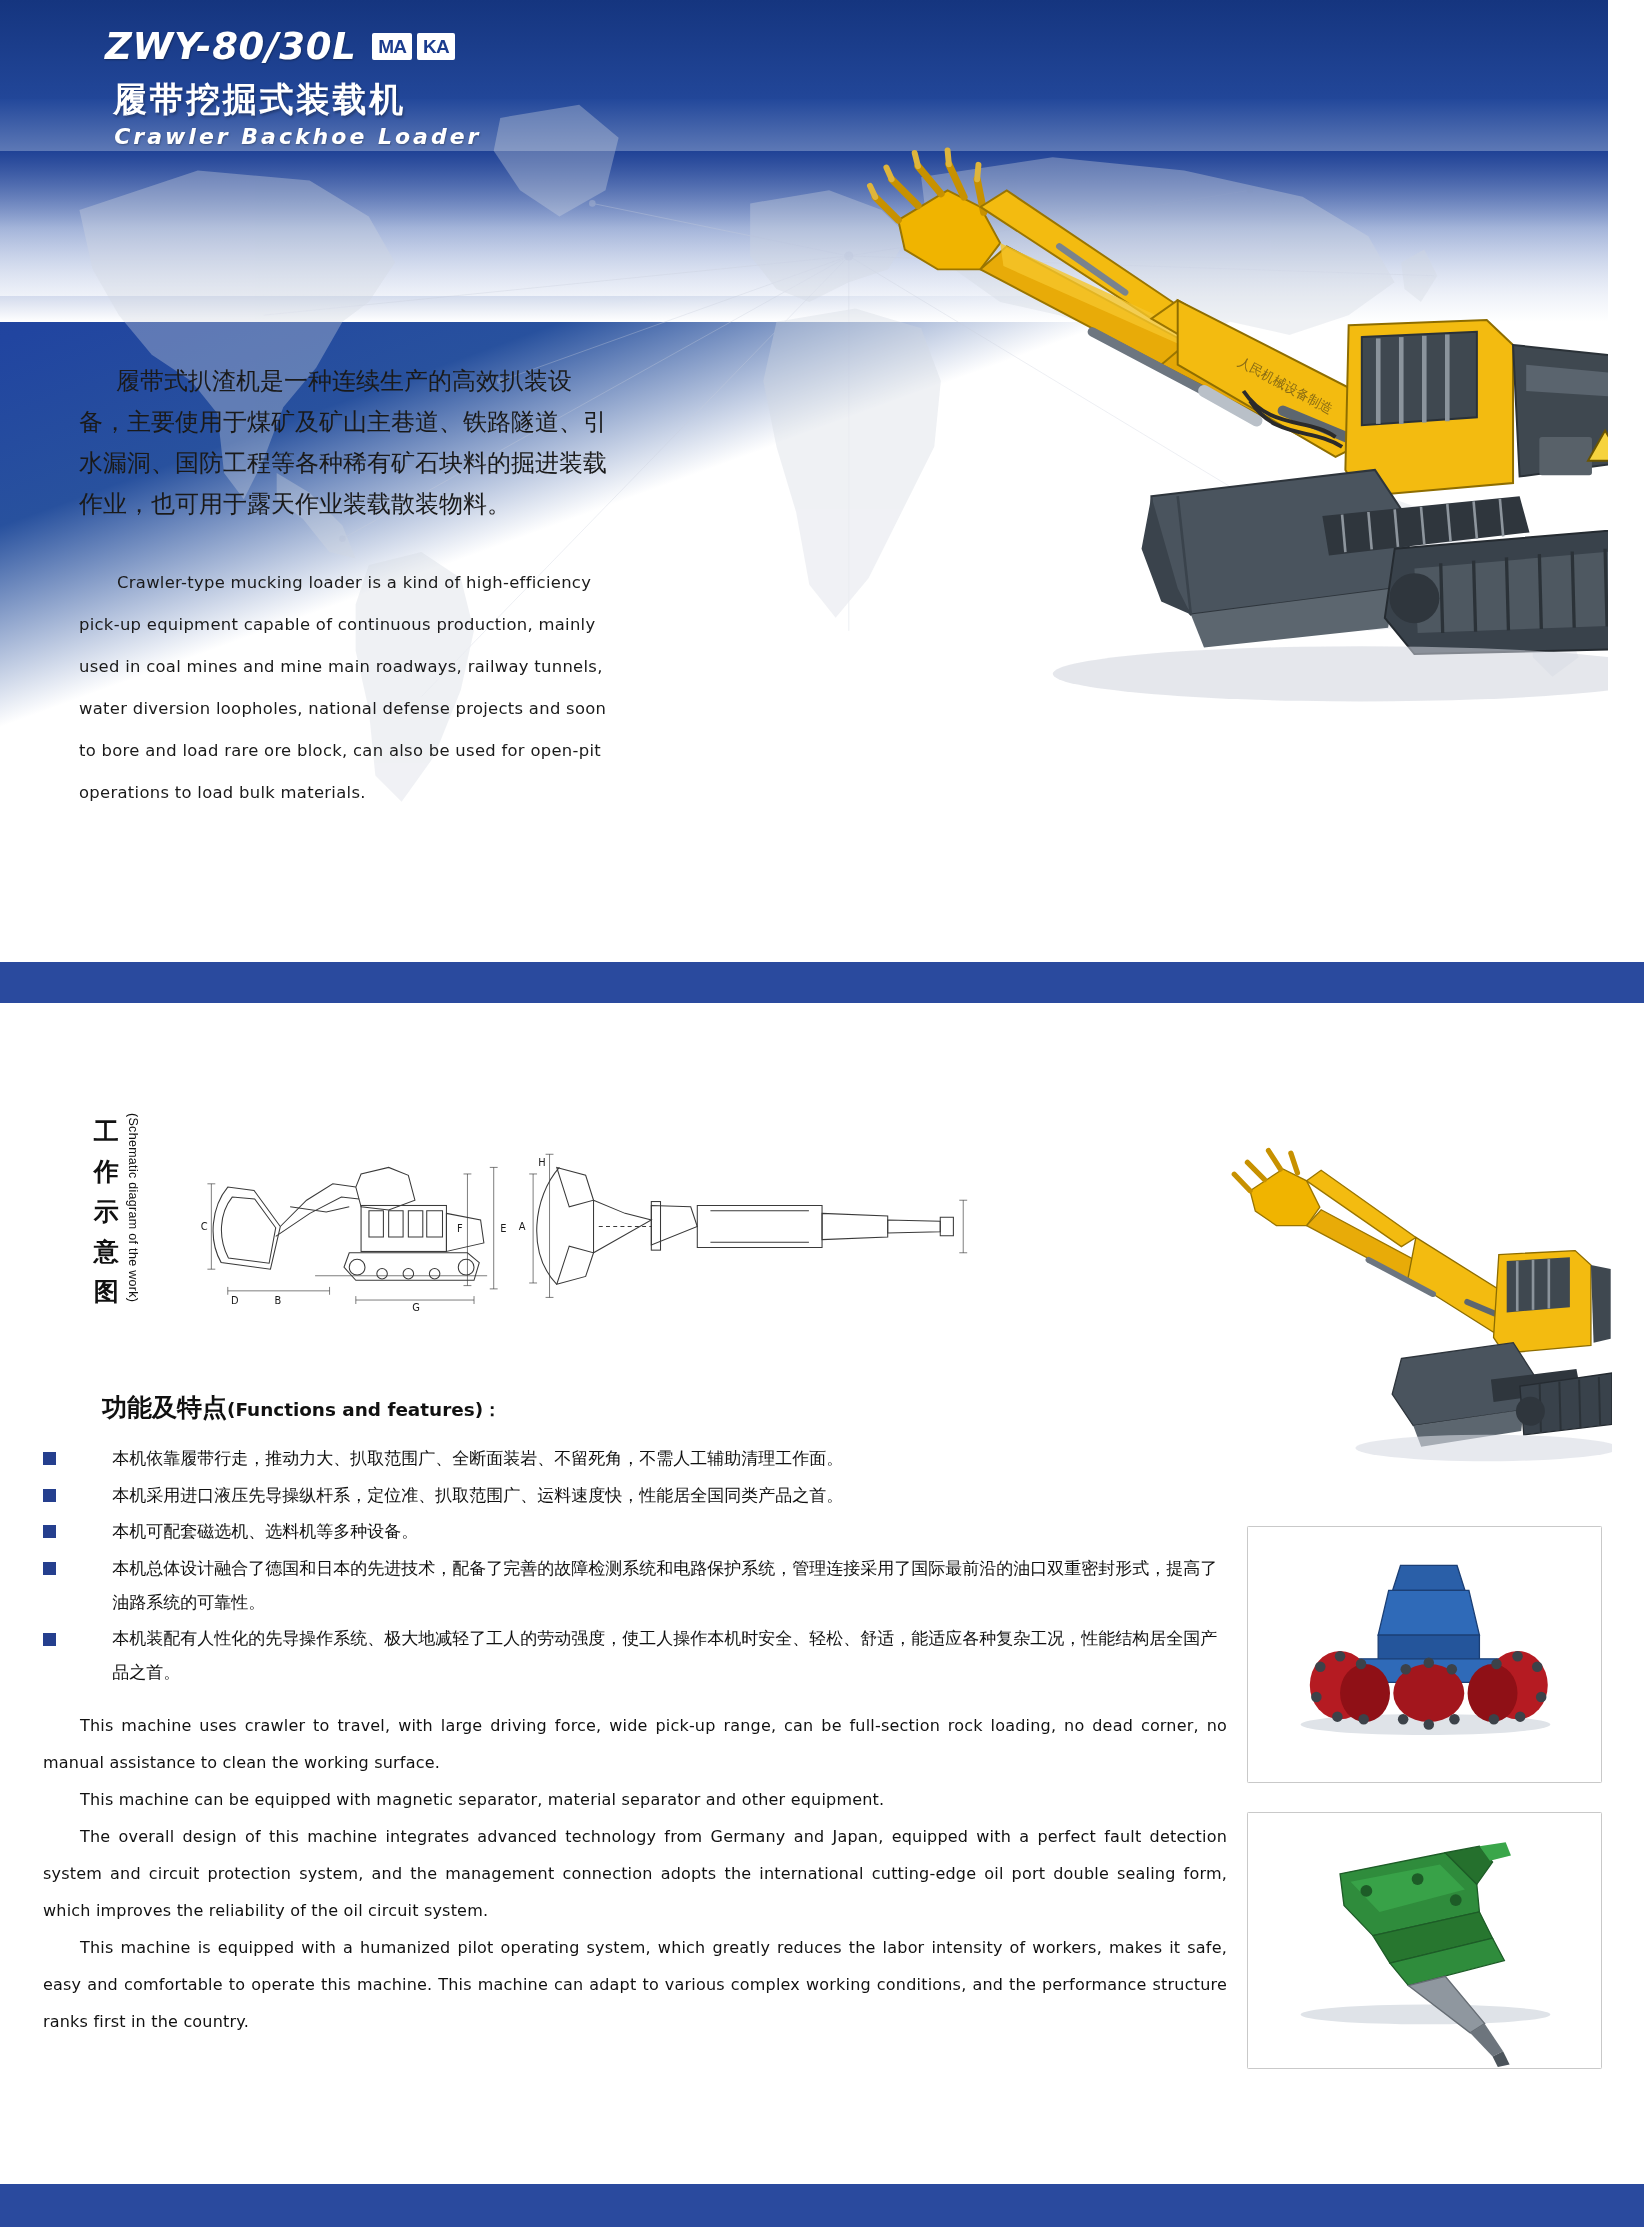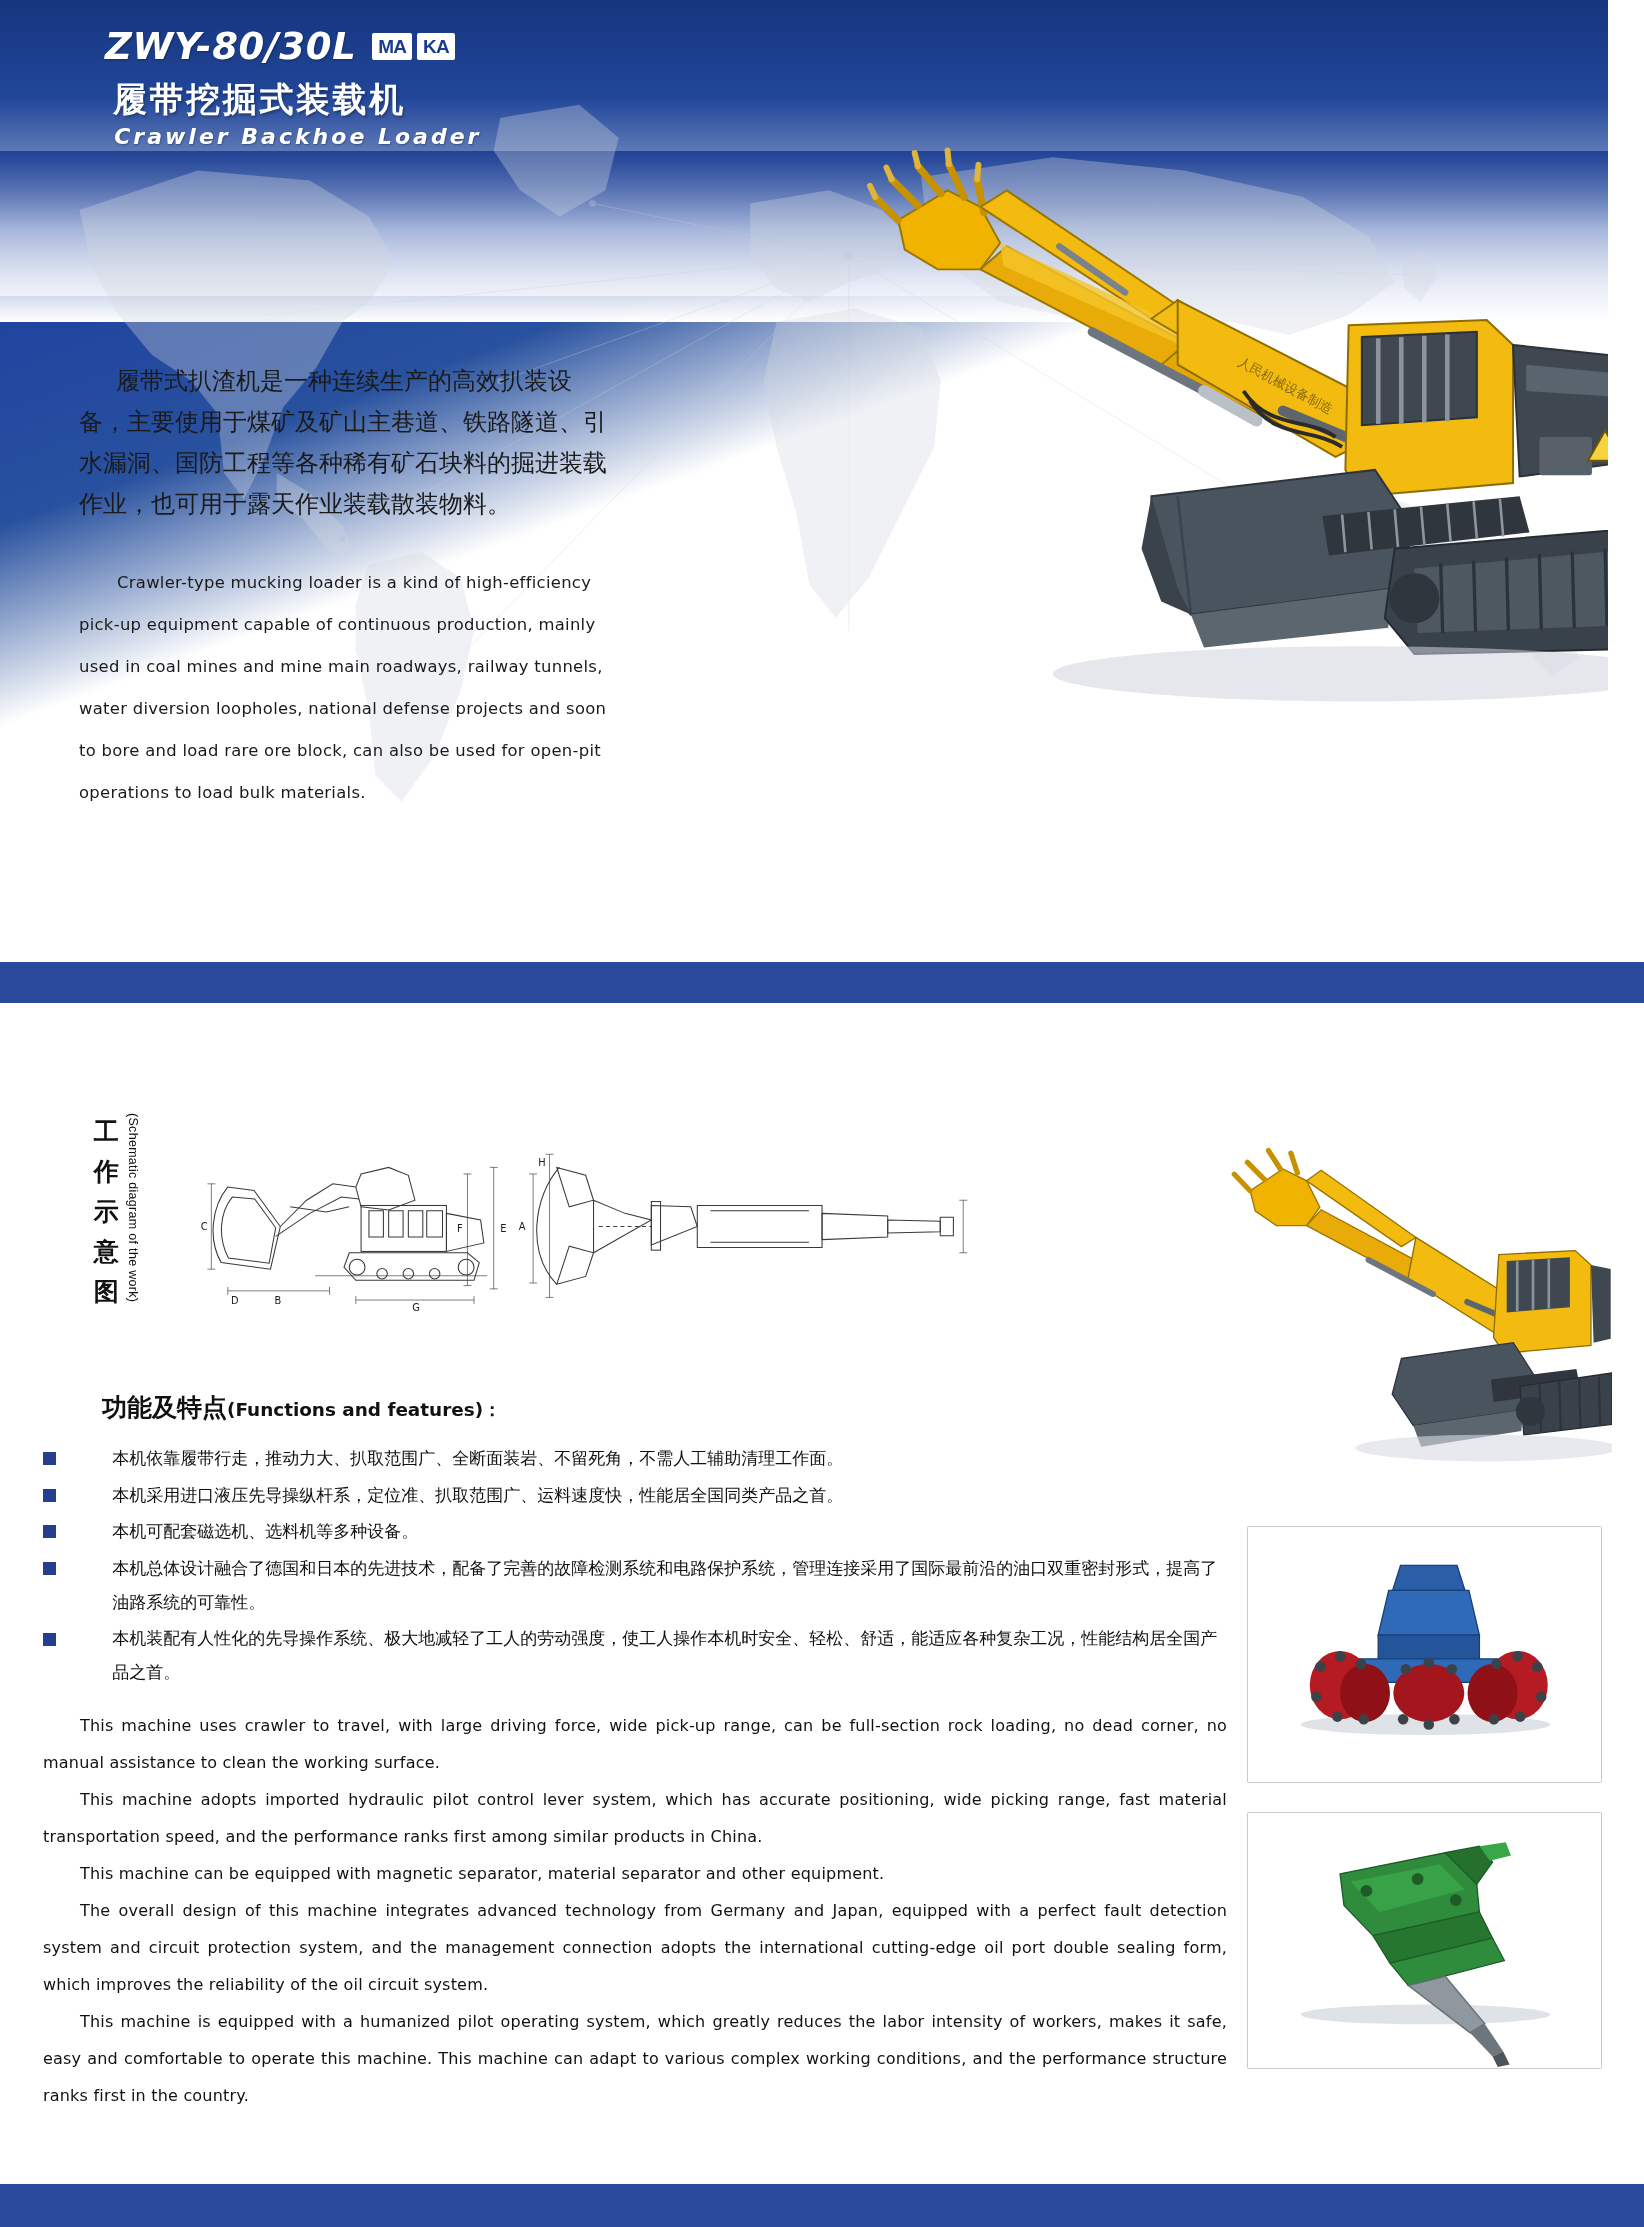--- a/index.html
+++ b/index.html
@@ -529,21 +529,20 @@
       <span class="bullet-text">本机总体设计融合了德国和日本的先进技术，配备了完善的故障检测系统和电路保护系统，管理连接采用了国际最前沿的油口双重密封形式，提高了油路系统的可靠性。</span>
     </div>
     <div class="bullet-row">
       <span class="bullet-sq"></span>
       <span class="bullet-text">本机装配有人性化的先导操作系统、极大地减轻了工人的劳动强度，使工人操作本机时安全、轻松、舒适，能适应各种复杂工况，性能结构居全国产品之首。</span>
     </div>
   </div>
 
   <div class="en-paras">
     <p class="en-para">This machine uses crawler to travel, with large driving force, wide pick-up range, can be full-section rock loading, no dead corner, no manual assistance to clean the working surface.</p>
-    <p class="en-para">This machine adopts imported hydraulic pilot control lever system, which has accurate positioning, wide picking range, fast material transportation speed, and the performance ranks first among similar products in China.</p>
     <p class="en-para">This machine can be equipped with magnetic separator, material separator and other equipment.</p>
     <p class="en-para">The overall design of this machine integrates advanced technology from Germany and Japan, equipped with a perfect fault detection system and circuit protection system, and the management connection adopts the international cutting-edge oil port double sealing form, which improves the reliability of the oil circuit system.</p>
     <p class="en-para">This machine is equipped with a humanized pilot operating system, which greatly reduces the labor intensity of workers, makes it safe, easy and comfortable to operate this machine. This machine can adapt to various complex working conditions, and the performance structure ranks first in the country.</p>
   </div>
 
   <div class="photo-card one">
     <svg viewBox="0 0 540 390" width="355" height="257">
       <ellipse cx="270" cy="300" rx="190" ry="16" fill="#dfe3e8"></ellipse>
       <path d="M232,58 L318,58 L330,96 L220,96 Z" fill="#2a5fa8" stroke="#1b3f75" stroke-width="2"></path>
       <path d="M214,96 L336,96 L352,164 L198,164 Z" fill="#2f6ab8" stroke="#1b3f75" stroke-width="2"></path>

